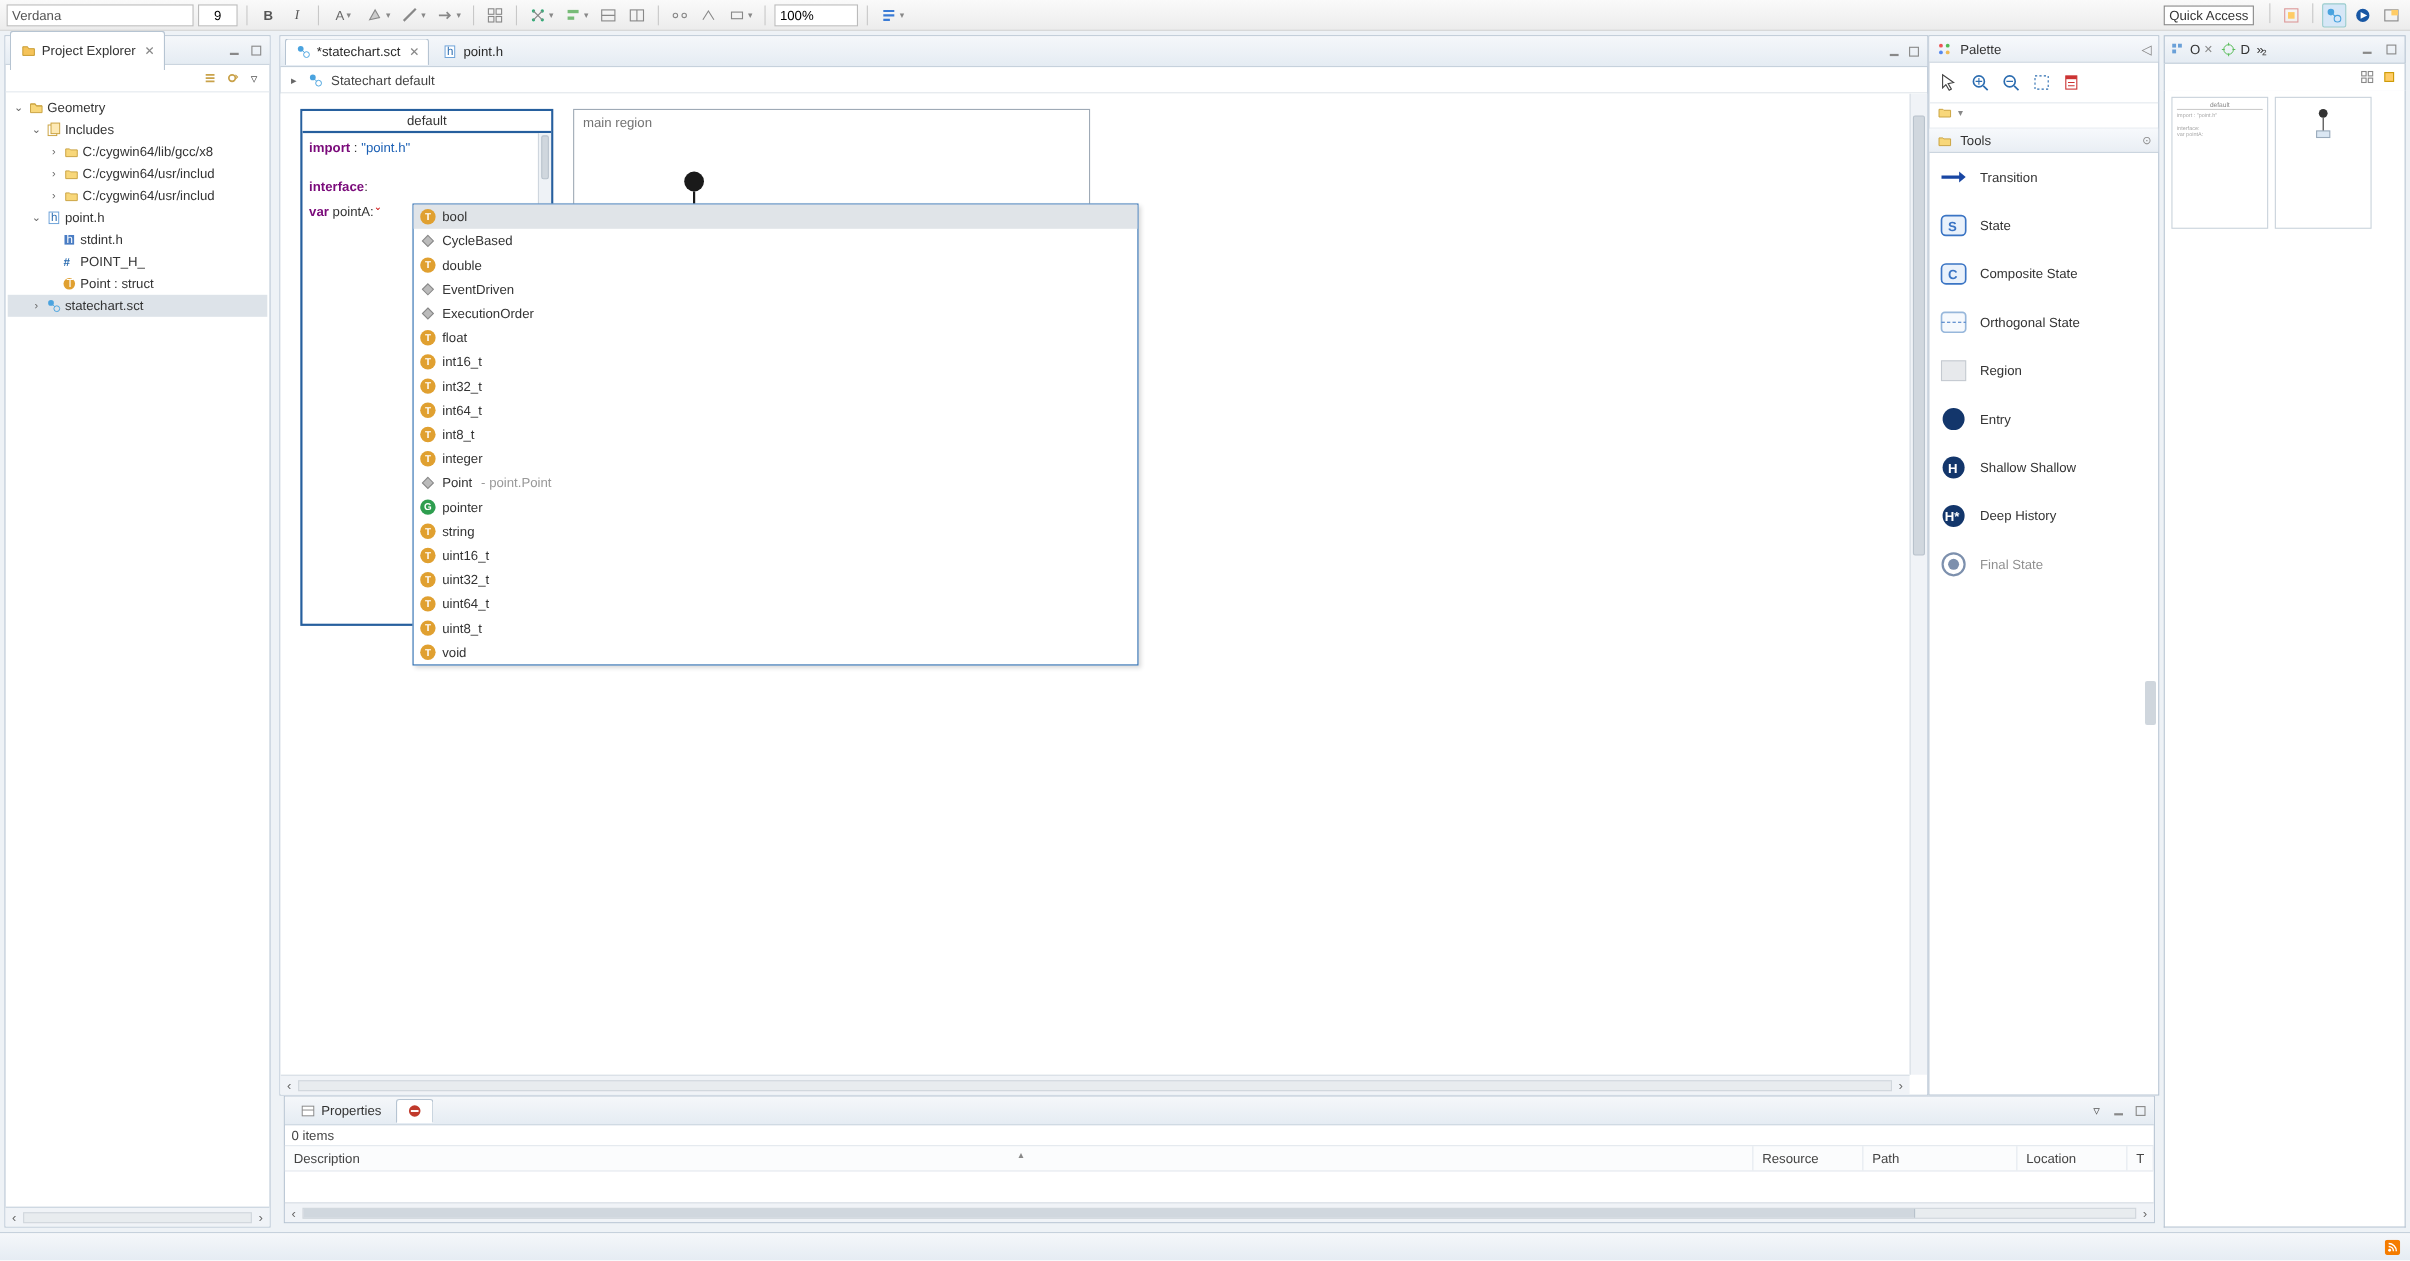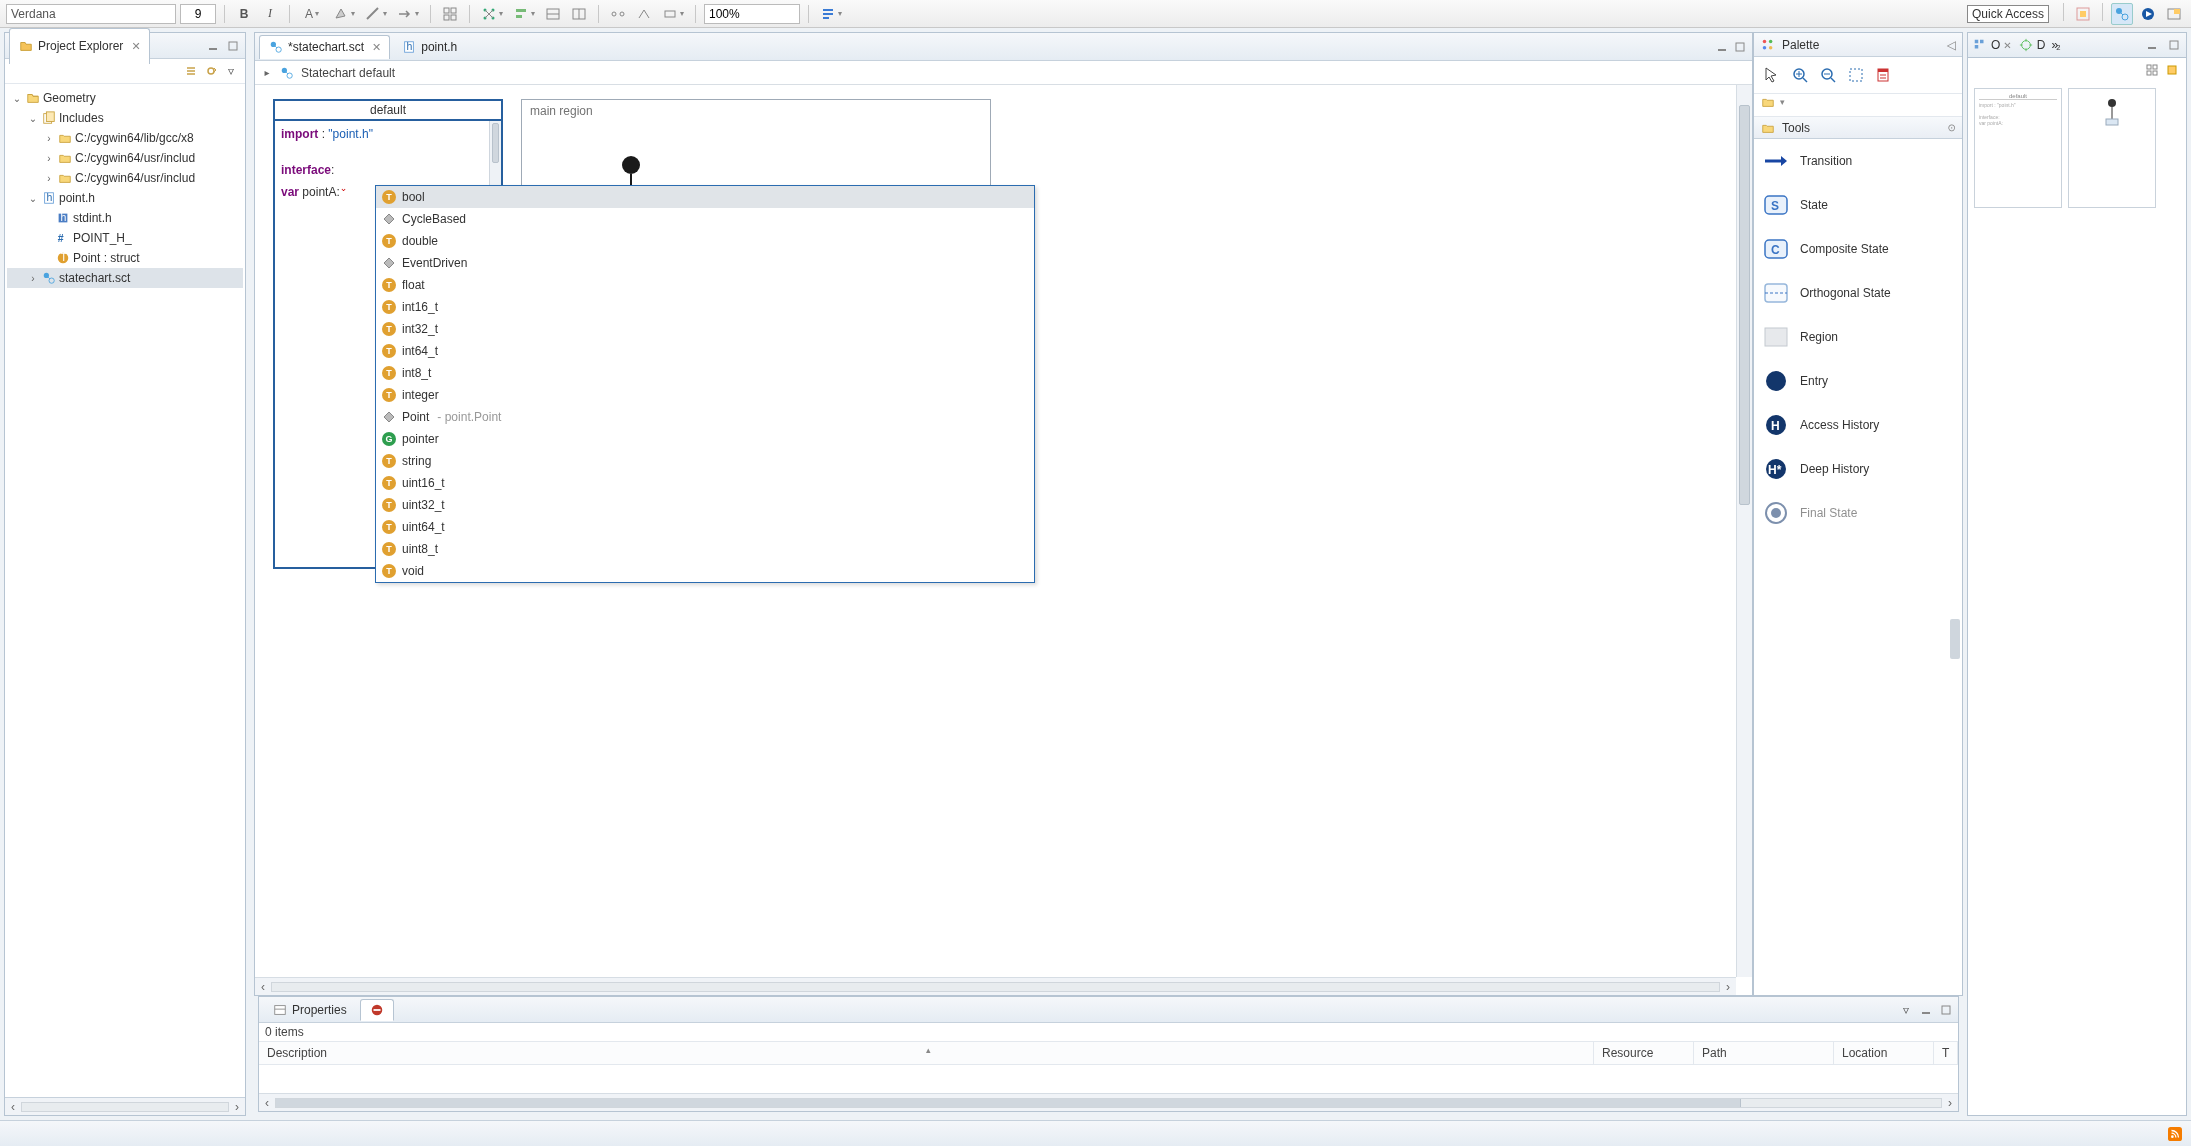--- a/index.html
+++ b/index.html
@@ -11,21 +11,21 @@
   background: linear-gradient(#fafafa,#ececec);
   border-bottom: 1px solid #c8c8c8; padding: 0 6px; gap: 4px;
 }
 .toolbar .font-select { width: 170px; height: 20px; background:#fff; border:1px solid #bbb; padding:0 4px; color:#555; font-size:12px; }
 .toolbar .font-size { width: 36px; height: 20px; background:#fff; border:1px solid #bbb; text-align:center; font-size:12px; }
 .toolbar .sep { width:1px; height:18px; background:#c8c8c8; margin:0 4px; }
 .toolbar .tbtn { width:22px; height:22px; display:flex; align-items:center; justify-content:center; color:#555; border:1px solid transparent; border-radius:2px; cursor:default; }
 .toolbar .tbtn svg { width:16px; height:16px; }
 .toolbar .tbtn-wide { width:28px; }
 .toolbar .tbtn.dd::after { content:"▾"; font-size:8px; margin-left:2px; color:#888; }
-.toolbar .zoom-select { width: 96px; height:20px; background:#fff; border:1px solid #bbb; padding:0 4px; font-size:12px; }
+.toolbar .zoom-select { width: 76px; height:20px; background:#fff; border:1px solid #bbb; padding:0 4px; font-size:12px; }
 .quick-access { margin-left:auto; border:1px solid #888; padding:1px 4px; font-size:12px; background:#fff; }
 .right-tool-icons { display:flex; gap:4px; margin-left:6px; }
 .right-tool-icons .tbtn.active { background:#d6e7f7; border:1px solid #9cc; }
 
 
 .workbench {
   display:flex; height: calc(100% - 28px - 26px);
   background:#eef2f6;
 }
 .panel {
@@ -558,20 +558,28 @@
               </div>
               <div class="ac-row">
                 <span class="ac-ic diamond">
                   <svg viewBox="0 0 12 12">
                     <path d="M6 1 L11 6 L6 11 L1 6 Z" fill="#bbb" stroke="#888"></path>
                   </svg>
                 </span>
                 <span>EventDriven</span>
               </div>
               <div class="ac-row">
+                <span class="ac-ic diamond">
+                  <svg viewBox="0 0 12 12">
+                    <path d="M6 1 L11 6 L6 11 L1 6 Z" fill="#bbb" stroke="#888"></path>
+                  </svg>
+                </span>
+                <span>ExecutionOrder</span>
+              </div>
+              <div class="ac-row">
                 <span class="ac-ic t">T</span>
                 <span>float</span>
               </div>
               <div class="ac-row">
                 <span class="ac-ic t">T</span>
                 <span>int16_t</span>
               </div>
               <div class="ac-row">
                 <span class="ac-ic t">T</span>
                 <span>int32_t</span>
@@ -756,21 +764,21 @@
               </span>
             <span>Entry</span>
           </div>
           <div class="pitem">
             <span class="pi-ic">
                 <svg viewBox="0 0 26 26">
                   <circle cx="13" cy="13" r="10" fill="#13366b"></circle>
                   <text x="8" y="18" font-size="13" fill="#fff" font-weight="bold">H</text>
                 </svg>
               </span>
-            <span>Access History</span>
+            <span>Shallow Shallow</span>
           </div>
           <div class="pitem">
             <span class="pi-ic">
                 <svg viewBox="0 0 26 26">
                   <circle cx="13" cy="13" r="10" fill="#13366b"></circle>
                   <text x="5" y="18" font-size="12" fill="#fff" font-weight="bold">H*</text>
                 </svg>
               </span>
             <span>Deep History</span>
           </div>

